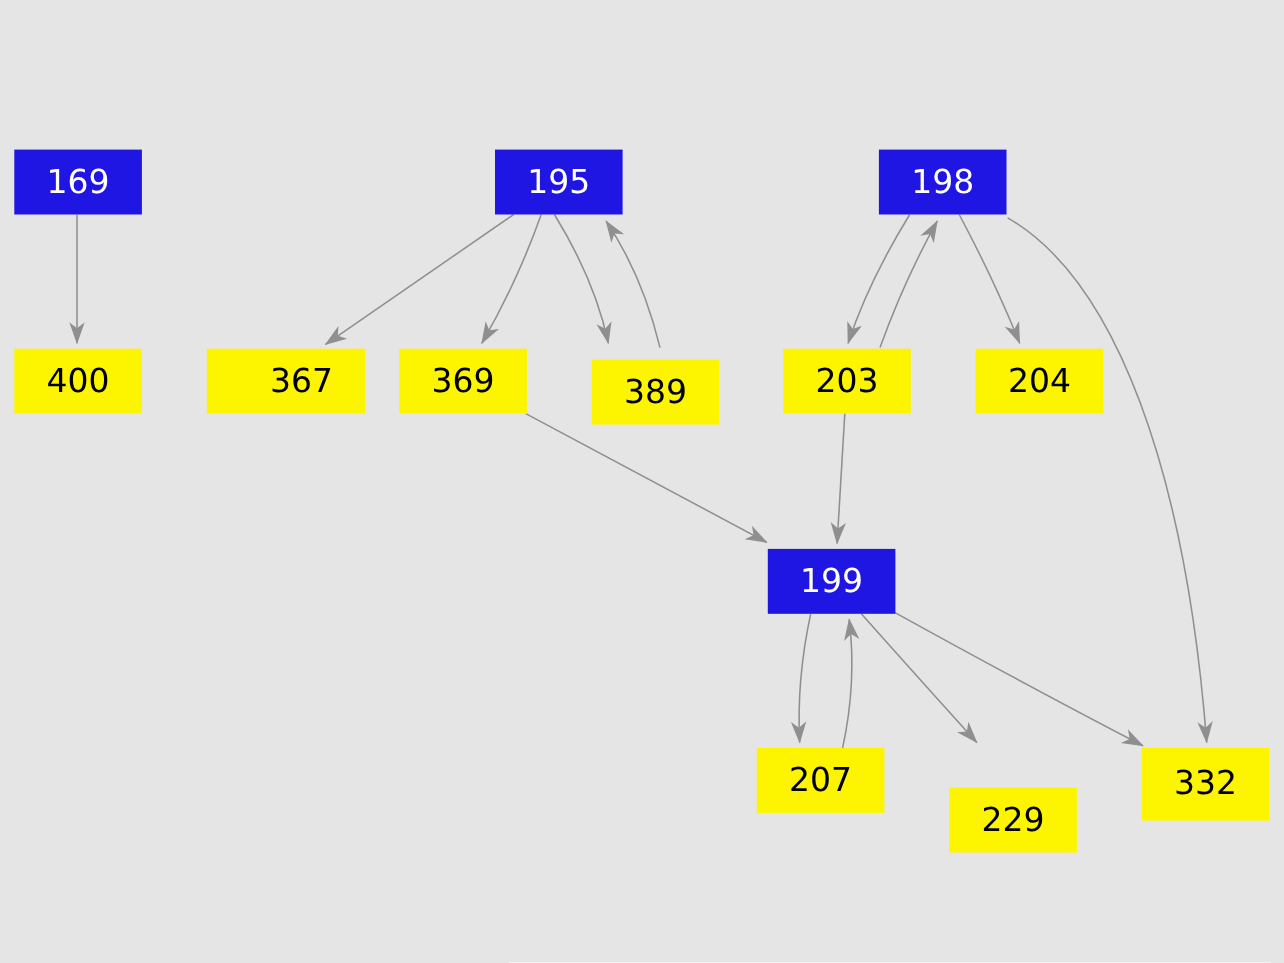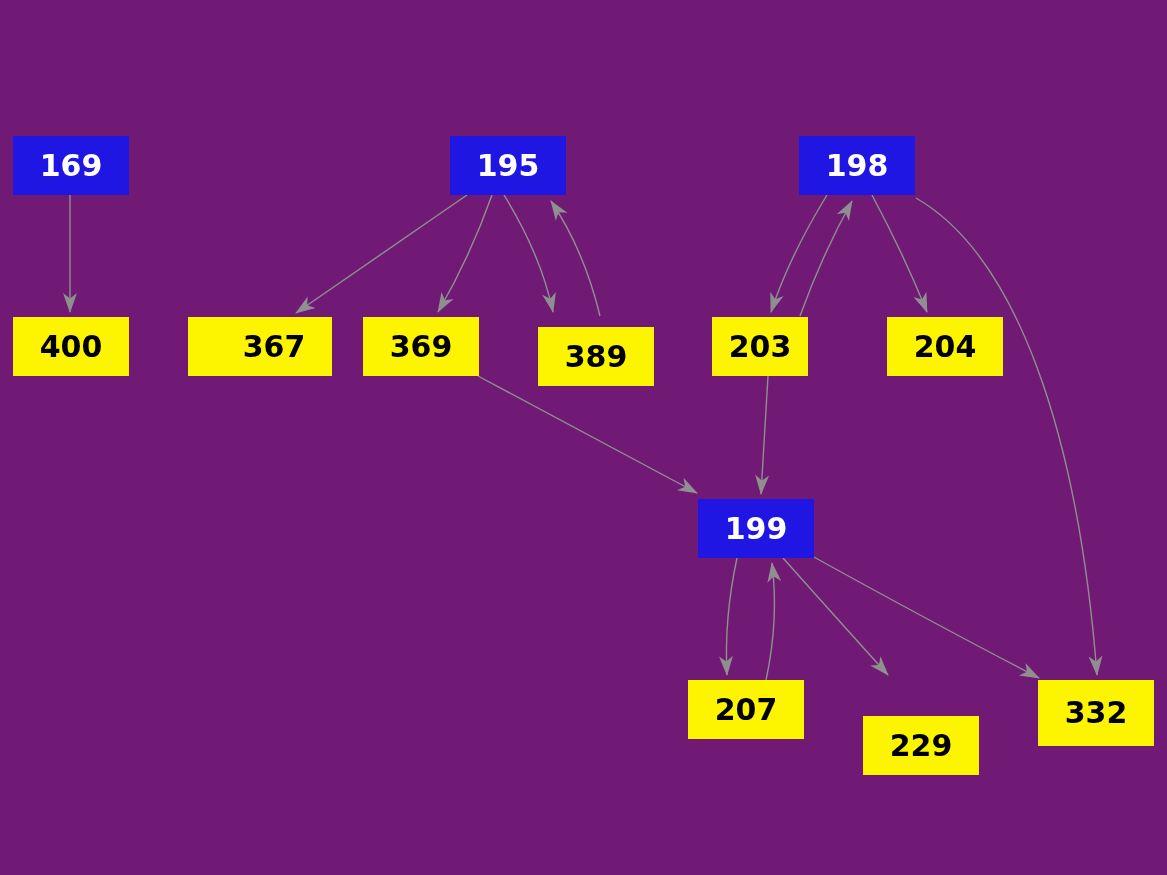--- a/index.html
+++ b/index.html
@@ -29,21 +29,21 @@
     justify-content: center;
     font-size: 30px;
     line-height: 1;
     letter-spacing: 0px;
     user-select: none;
   }
 </style>
 </head>
 <body>
 
-<div class="canvas" style="background: #701a75; font-weight: bold;">
+<div class="canvas" style="background: #e5e5e5;">
   <svg class="edge-layer" id="edge-layer" xmlns="http://www.w3.org/2000/svg" viewBox="0 0 1167 875">
     <defs>
       <marker id="arrowhead" markerUnits="userSpaceOnUse" markerWidth="24" markerHeight="18" refX="20" refY="8" orient="auto">
         <path id="arrow-head" d="M 1 1 L 21 8 L 1 15 L 6.5 8 Z" fill="#8f8f8f"></path>
       </marker>
     </defs>
 
   <path d="M 70 195 L 70 312" fill="none" stroke="#8f8f8f" stroke-width="1.4" marker-end="url(#arrowhead)"></path>
       <path d="M 467 195 L 296 313" fill="none" stroke="#8f8f8f" stroke-width="1.4" marker-end="url(#arrowhead)"></path>
       <path d="M 492 195 Q 470 257 438 312" fill="none" stroke="#8f8f8f" stroke-width="1.4" marker-end="url(#arrowhead)"></path>
@@ -75,21 +75,21 @@
     </div>
     <div class="node" style="left: 188px; top: 317px; width: 116px; height: 59px; background: rgb(253, 245, 0); color: rgb(0, 0, 0); padding-left: 28px;">
       <span>367</span>
     </div>
     <div class="node" style="left: 363px; top: 317px; width: 116px; height: 59px; background: rgb(253, 245, 0); color: rgb(0, 0, 0);">
       <span>369</span>
     </div>
     <div class="node" style="left: 538px; top: 317px; width: 116px; height: 59px; background: rgb(253, 245, 0); color: rgb(0, 0, 0); margin-top: 10px;">
       <span>389</span>
     </div>
-    <div class="node" style="left: 712px; top: 317px; width: 96px; height: 59px; background: rgb(253, 245, 0); color: rgb(0, 0, 0);">
+    <div class="node" style="left: 712px; top: 317px; width: 116px; height: 59px; background: rgb(253, 245, 0); color: rgb(0, 0, 0);">
       <span>203</span>
     </div>
     <div class="node" style="left: 887px; top: 317px; width: 116px; height: 59px; background: rgb(253, 245, 0); color: rgb(0, 0, 0);">
       <span>204</span>
     </div>
     <div class="node" style="left: 698px; top: 499px; width: 116px; height: 59px; background: rgb(32, 22, 227); color: rgb(255, 255, 255);">
       <span>199</span>
     </div>
     <div class="node" style="left: 688px; top: 680px; width: 116px; height: 59px; background: rgb(253, 245, 0); color: rgb(0, 0, 0);">
       <span>207</span>

